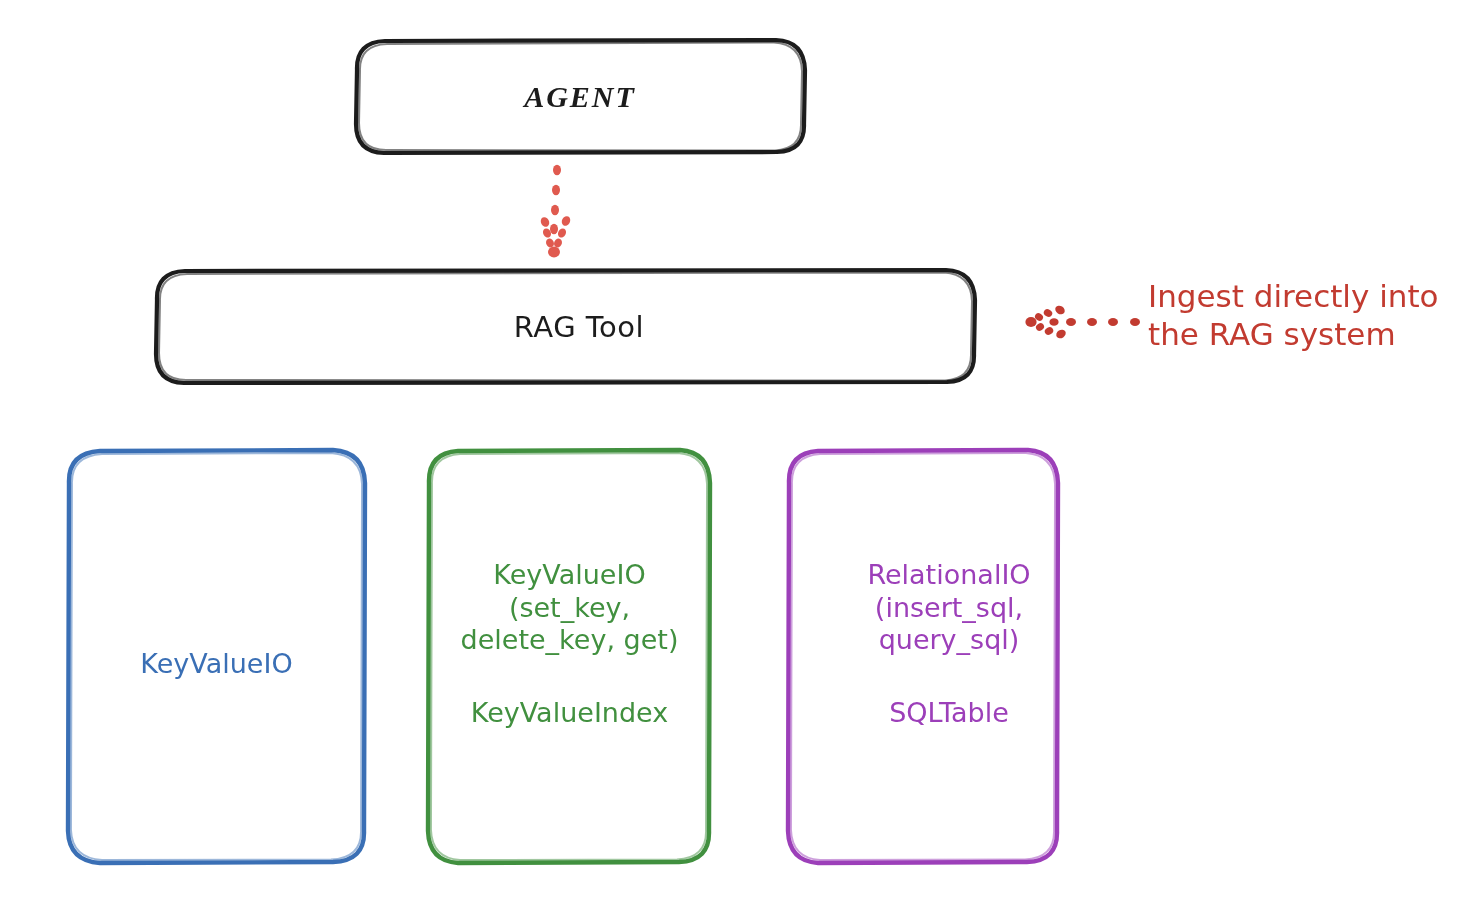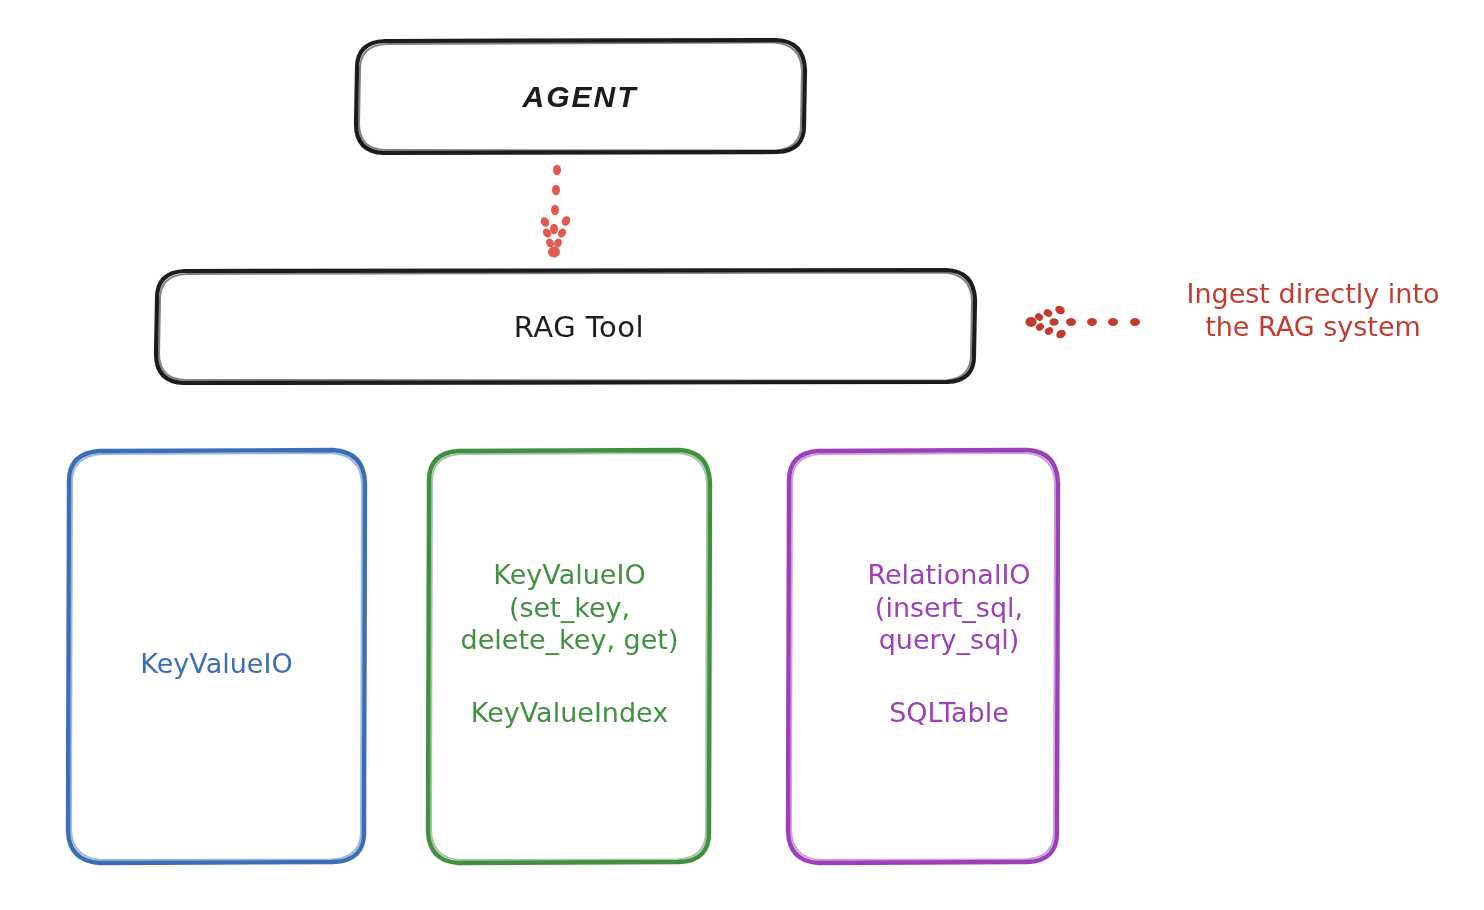--- a/index.html
+++ b/index.html
@@ -36,21 +36,21 @@
   }
 
   
   #agent-node {
     left: 355px;
     top: 40px;
     width: 450px;
     height: 113px;
   }
   #agent-label {
-    font-family: Liberation Sans, sans-serif;
+    font-family: Liberation Serif, serif;
     font-size: 30px;
     font-style: italic;
     font-weight: 600;
     letter-spacing: 2px;
     color: #1c1c1c;
   }
 
   
   #ragtool-node {
     left: 155px;
@@ -109,23 +109,23 @@
   .green { color: #41903f; }
   .purple{ color: #9c3fb9; }
 
   
   #ingest-annotation {
     position: absolute;
     left: 1148px;
     top: 278px;
     width: 330px;
     color: #c23b30;
-    font-size: 27px;
+    font-size: 31px;
     line-height: 1.22;
-    text-align: center;
+    text-align: left;
     white-space: pre-line;
   }
 </style>
 </head>
 <body>
 
 <svg id="canvas" viewBox="0 0 1484 910" xmlns="http://www.w3.org/2000/svg" aria-hidden="true">
 
   <g>
     <path d="M 385 41 L 776 40 Q 804 41 805 70 L 804 124 Q 805 151 777 152 L 384 153 Q 356 152 356 124 L 357 70 Q 356 42 385 41 Z" fill="#ffffff" stroke="#1c1c1c" stroke-width="4.2" stroke-linecap="round" stroke-linejoin="round"></path>

